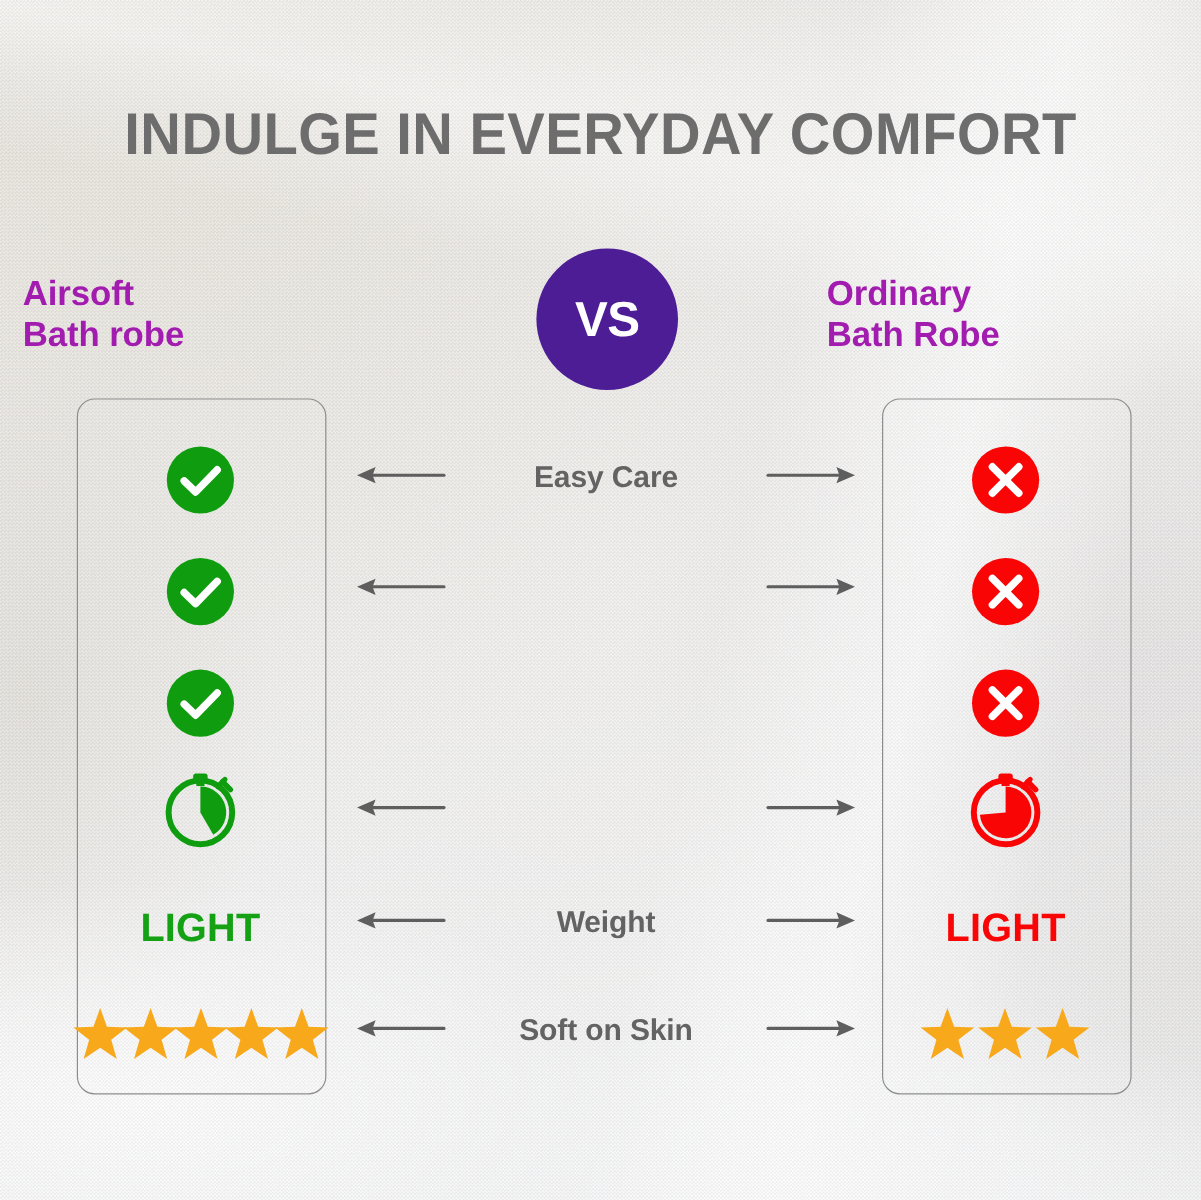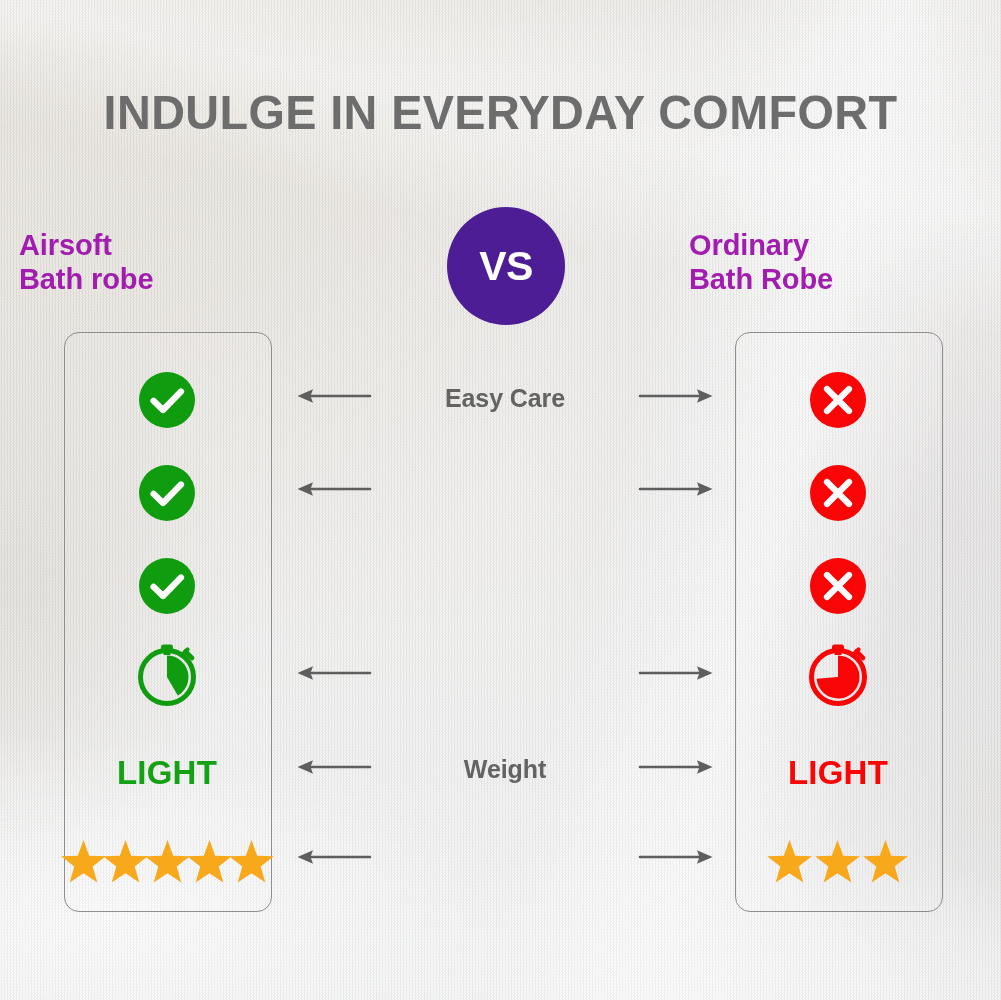--- a/index.html
+++ b/index.html
@@ -274,20 +274,21 @@
             <svg width="47" height="47" viewBox="0 0 100 100" xmlns="http://www.w3.org/2000/svg">
               <polygon points="50.00,0.00 62.05,33.42 97.55,34.55 69.50,56.33 79.39,90.45 50.00,70.50 20.61,90.45 30.50,56.33 2.45,34.55 37.95,33.42" fill="#f7a81b"></polygon>
             </svg>
           </span>
         </div>
         <div class="mid">
           <span class="arr"><svg width="76" height="20" viewBox="0 0 76 20" xmlns="http://www.w3.org/2000/svg">
               <path d="M74 10 L14 10" stroke="#5e5e5e" stroke-width="2.6" stroke-linecap="round"></path>
               <path d="M1.5 10 L17 3.2 L14.5 10 L17 16.8 Z" fill="#5e5e5e"></path>
             </svg></span>
+          <span class="label">Soft on Skin</span>
           <span class="arr"><svg width="76" height="20" viewBox="0 0 76 20" xmlns="http://www.w3.org/2000/svg">
               <path d="M2 10 L62 10" stroke="#5e5e5e" stroke-width="2.6" stroke-linecap="round"></path>
               <path d="M74.5 10 L59 3.2 L61.5 10 L59 16.8 Z" fill="#5e5e5e"></path>
             </svg></span>
         </div>
         <div class="cell right">
           <span class="stars wide">
             <svg width="47" height="47" viewBox="0 0 100 100" xmlns="http://www.w3.org/2000/svg">
               <polygon points="50.00,0.00 62.05,33.42 97.55,34.55 69.50,56.33 79.39,90.45 50.00,70.50 20.61,90.45 30.50,56.33 2.45,34.55 37.95,33.42" fill="#f7a81b"></polygon>
             </svg>

